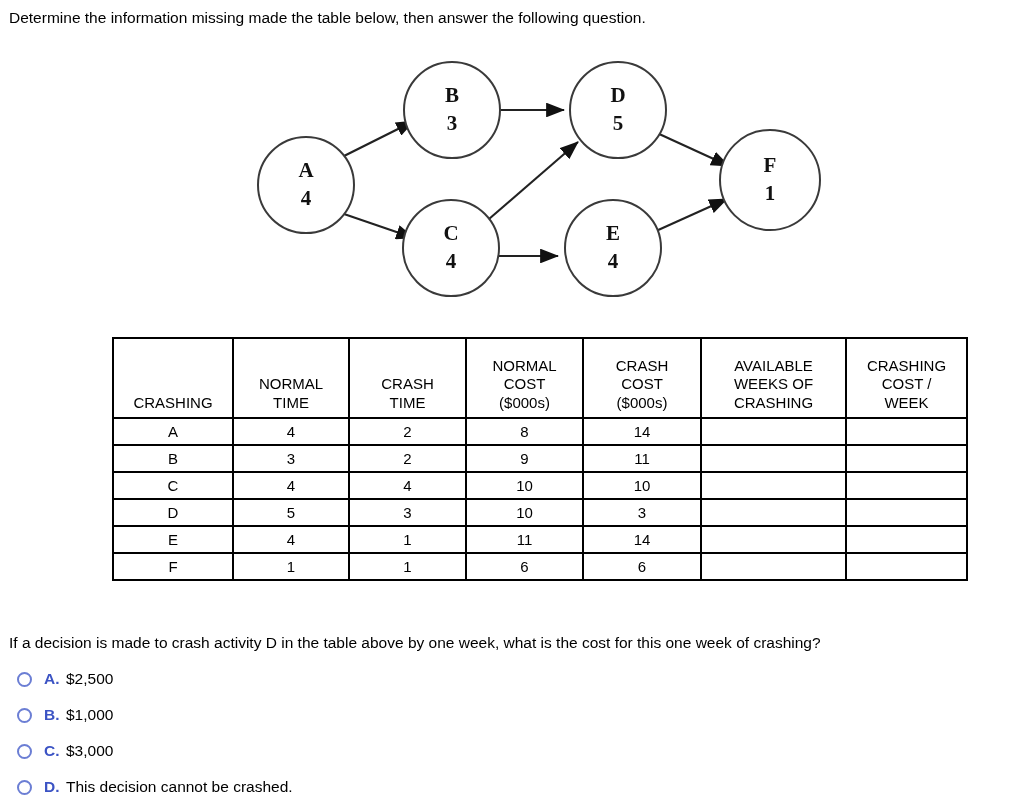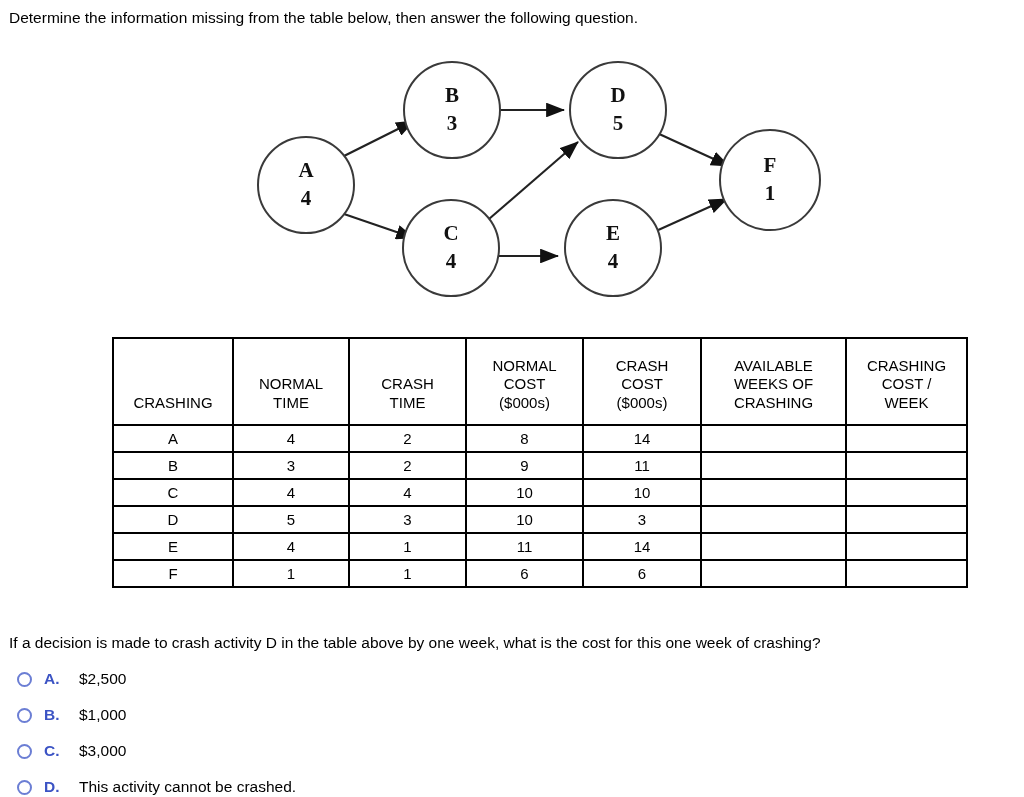--- a/index.html
+++ b/index.html
@@ -75,21 +75,21 @@
     border: 2px solid #000000;
     font-size: 15px;
     font-weight: normal;
     color: #000;
     text-align: center;
     padding: 0;
   }
   table.data-table thead th {
     height: 73px;
     vertical-align: bottom;
-    padding-bottom: 12px;
+    padding-bottom: 5px;
     line-height: 18.5px;
   }
   table.data-table tbody td {
     height: 25px;
     vertical-align: middle;
     line-height: 18px;
   }
   .col-activity  { width: 120px; }
   .col-normaltime{ width: 116px; }
   .col-crashtime { width: 117px; }
@@ -135,28 +135,27 @@
     font-size: 15.5px;
     font-weight: bold;
     color: #3b53c4;
     margin-left: 12px;
     flex: 0 0 auto;
     min-width: 22px;
   }
   .opt-text {
     font-size: 15.5px;
     color: #000;
-    margin-left: 13px;
     white-space: nowrap;
   }
 </style>
 </head>
 <body>
 
-<div class="prompt">Determine the information missing from the table below, then answer the following question.</div>
+<div class="prompt">Determine the information missing made the table below, then answer the following question.</div>
 
 <div class="diagram">
   <svg width="1024" height="265" viewBox="0 0 1024 265" xmlns="http://www.w3.org/2000/svg">
     <defs>
       <marker id="arrowhead" markerWidth="9" markerHeight="7" refX="8.5" refY="3.5" orient="auto" markerUnits="strokeWidth">
         <polygon points="0 0, 9 3.5, 0 7" fill="#111111"></polygon>
       </marker>
     </defs>
 
     <g>
@@ -297,15 +296,15 @@
     <span class="opt-text">$1,000</span>
   </div>
   <div class="option-row">
     <span class="radio"></span>
     <span class="opt-letter">C.</span>
     <span class="opt-text">$3,000</span>
   </div>
   <div class="option-row">
     <span class="radio"></span>
     <span class="opt-letter">D.</span>
-    <span class="opt-text">This activity cannot be crashed.</span>
+    <span class="opt-text">This decision cannot be crashed.</span>
   </div>
 </div>
 
 </body></html>

